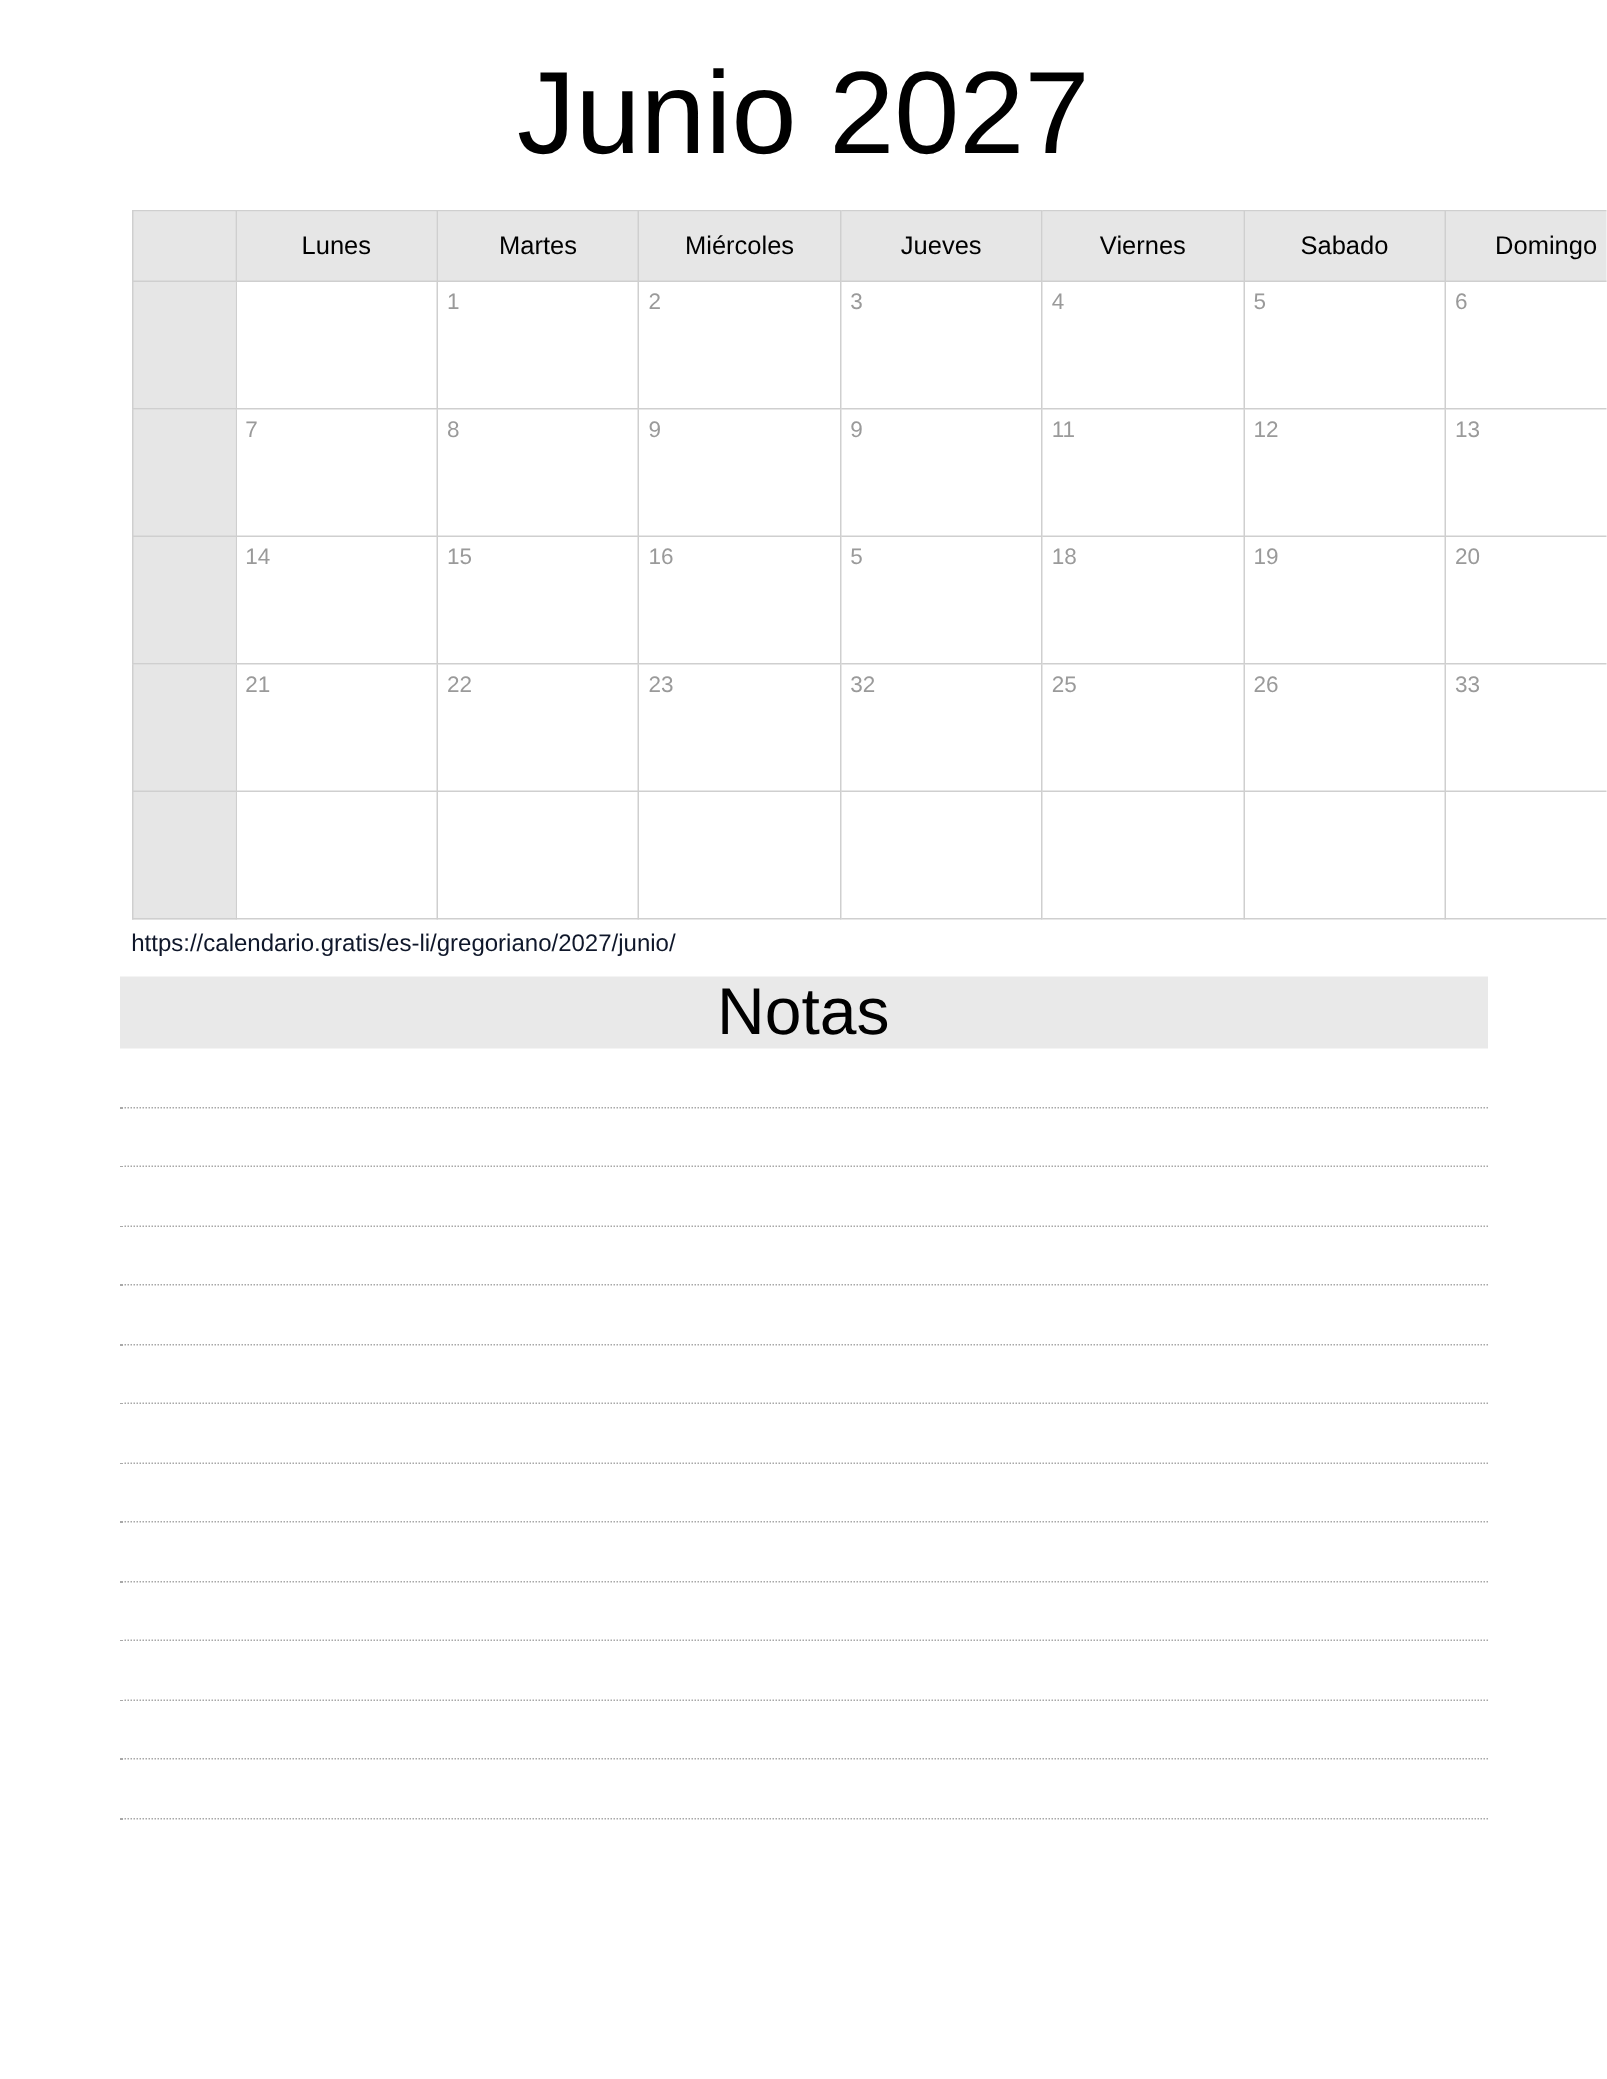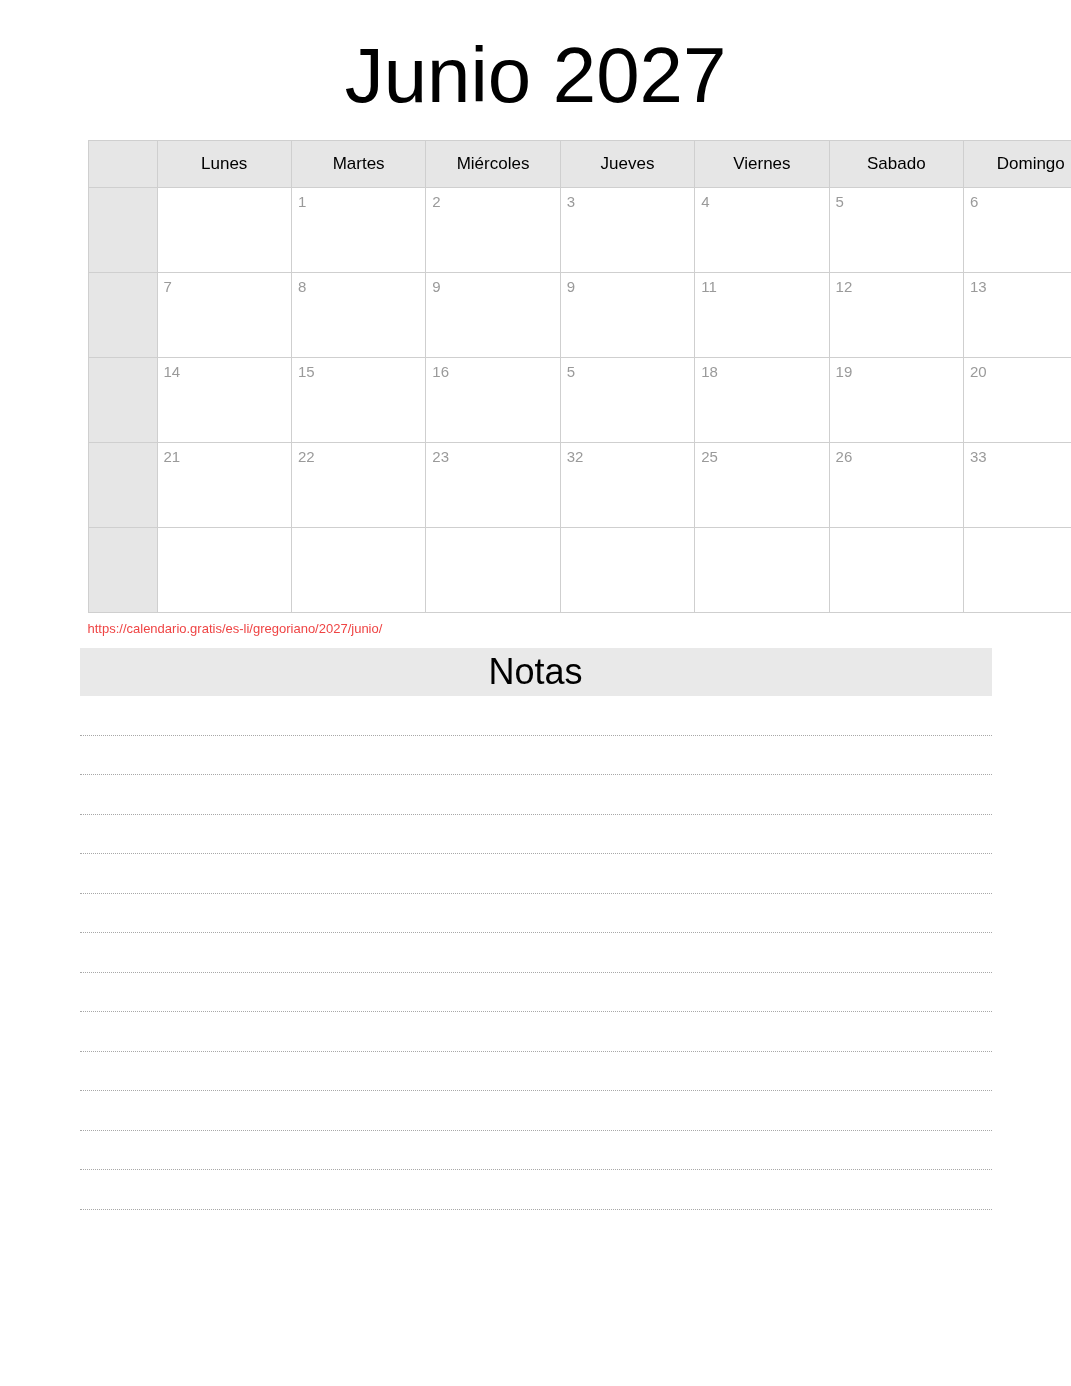--- a/index.html
+++ b/index.html
@@ -74,35 +74,35 @@
     display: block;
     font-size: 15px;
     color: #9a9a9a;
     padding: 6px 0 0 6px;
     line-height: 1;
   }
 
   .source-url {
     width: 896px;
     margin: 0 auto;
-    font-size: 13px;
-    color: #ef4444;
+    font-size: 16px;
+    color: #0f172a;
     padding-top: 8px;
     font-family: "Liberation Sans", sans-serif;
   }
 
   
   .notes-wrap {
     width: 912px;
     margin: 12px auto 0 auto;
   }
   .notes-header {
     background: #e9e9e9;
     text-align: center;
-    font-size: 36px;
+    font-size: 44px;
     line-height: 42px;
     padding: 3px 4px;
     color: #000;
   }
   .note-line {
     height: 38.5px;
     border-bottom: 1px dotted #a8a8a8;
   }
   .note-line:first-child { height: 40px; }
 </style>

